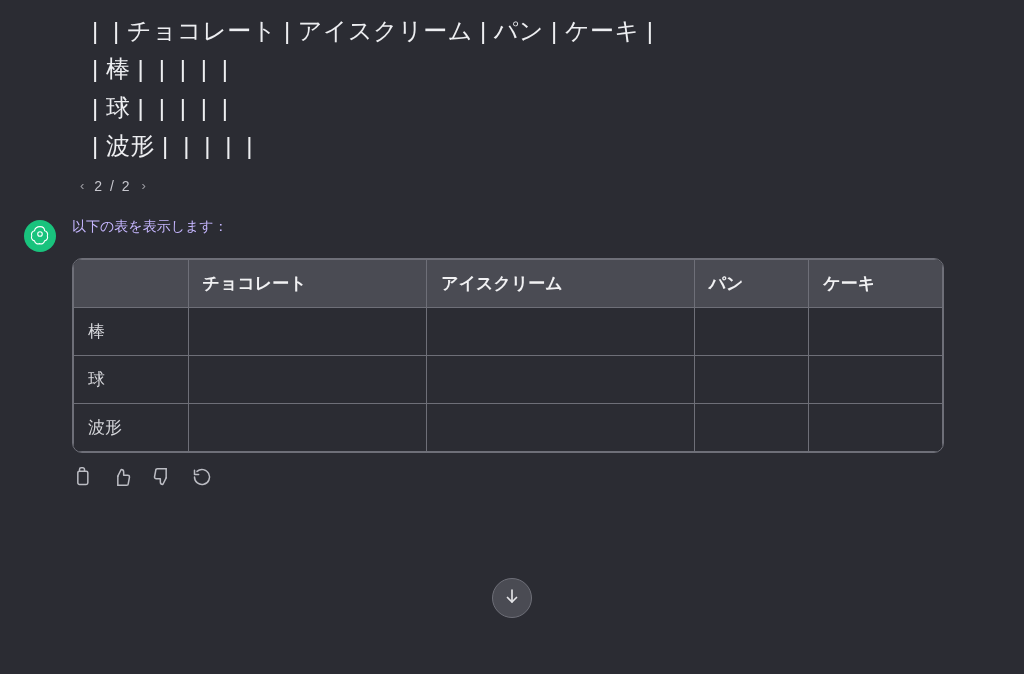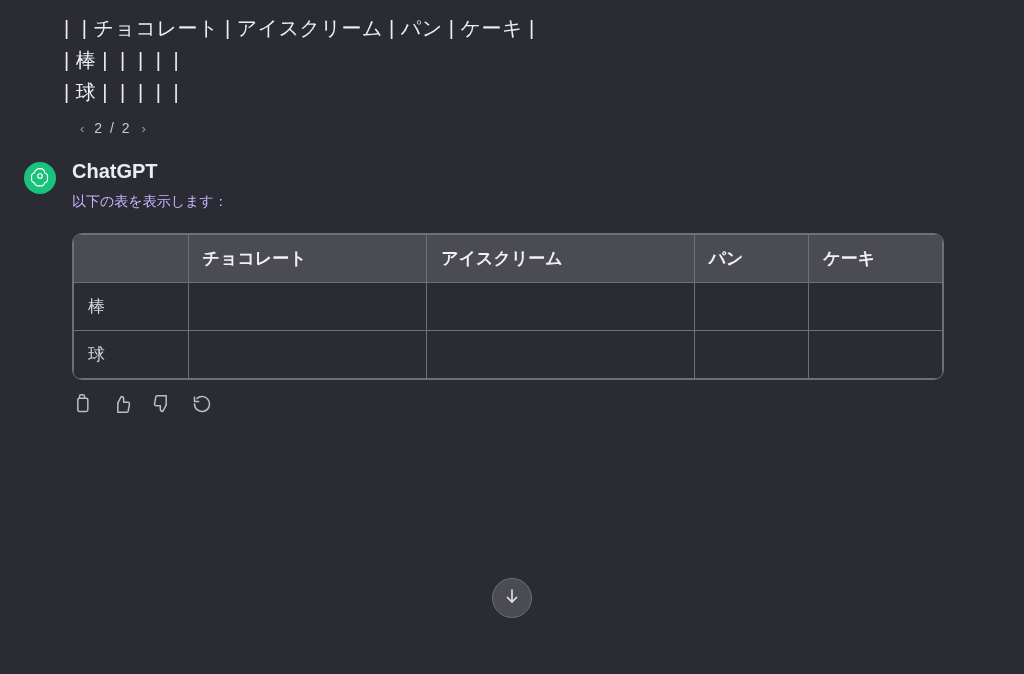--- a/index.html
+++ b/index.html
@@ -7,22 +7,22 @@
     background: #2b2c33;
     color: #e5e5e8;
     font-family: -apple-system, BlinkMacSystemFont, "Segoe UI", Helvetica, Arial, sans-serif;
     width: 1024px;
     height: 674px;
     overflow: hidden;
     padding: 0;
   }
   .container { padding: 0; }
   .user-msg {
-    padding: 12px 80px 8px 64px;
-    font-size: 20px;
+    padding: 12px 80px 8px 92px;
+    font-size: 24px;
     line-height: 1.6;
     color: #edeef1;
   }
   .user-msg .raw-line { white-space: pre; font-family: inherit; letter-spacing: .5px; }
   .pager {
     display: flex;
     align-items: center;
     gap: 10px;
     padding: 4px 80px 16px 80px;
     color: #c8c8cf;
@@ -98,20 +98,21 @@
 </style>
 </head>
 <body>
 
 <div class="container">
 
   <div class="user-msg">
     <div class="raw-line">|  | チョコレート | アイスクリーム | パン | ケーキ |</div>
     <div class="raw-line">| 棒 |  |  |  |  |</div>
     <div class="raw-line">| 球 |  |  |  |  |</div>
+    <div class="raw-line">| 波形 |  |  |  |  |</div>
   </div>
 
   <div class="pager">
     <span class="chev">‹</span>
     <span class="count">
       <span>2</span>
       <span>/</span>
       <span>2</span>
     </span>
     <span class="chev">›</span>
@@ -122,21 +123,20 @@
       <span>
         <svg viewBox="0 0 48 48" fill="none">
           <g stroke="#fff" stroke-width="2.4" fill="none" stroke-linecap="round" stroke-linejoin="round">
             <path d="M24 8c6 0 10 4 10 9 5 1 8 6 6 11 2 5-1 10-6 11-1 5-6 8-11 6-5 2-10-1-11-6-5-1-8-6-6-11-2-5 1-10 6-11 1-5 6-9 12-9z"></path>
             <circle cx="24" cy="24" r="5"></circle>
           </g>
         </svg>
       </span>
     </div>
     <div class="assistant-body">
-      <div class="assistant-name">ChatGPT</div>
       <div class="assistant-text">以下の表を表示します：</div>
 
       <div class="tbl-wrap">
         <table>
           <colgroup>
             <col class="c-blank">
               <col class="c-choc">
               <col class="c-ice">
               <col class="c-bread">
               <col class="c-cake">
@@ -158,20 +158,27 @@
               <td></td>
               <td></td>
             </tr>
             <tr>
               <td>球</td>
               <td></td>
               <td></td>
               <td></td>
               <td></td>
             </tr>
+            <tr>
+              <td>波形</td>
+              <td></td>
+              <td></td>
+              <td></td>
+              <td></td>
+            </tr>
           </tbody>
         </table>
       </div>
 
       <div class="actions">
         <span class="ibtn">
           <span>
             <svg viewBox="0 0 24 24" fill="none" stroke-width="1.8" stroke-linecap="round" stroke-linejoin="round">
                 <rect x="7" y="5" width="12" height="16" rx="2"></rect>
                 <path d="M15 5V3a2 2 0 0 0-2-2h-2a2 2 0 0 0-2 2v2"></path>

